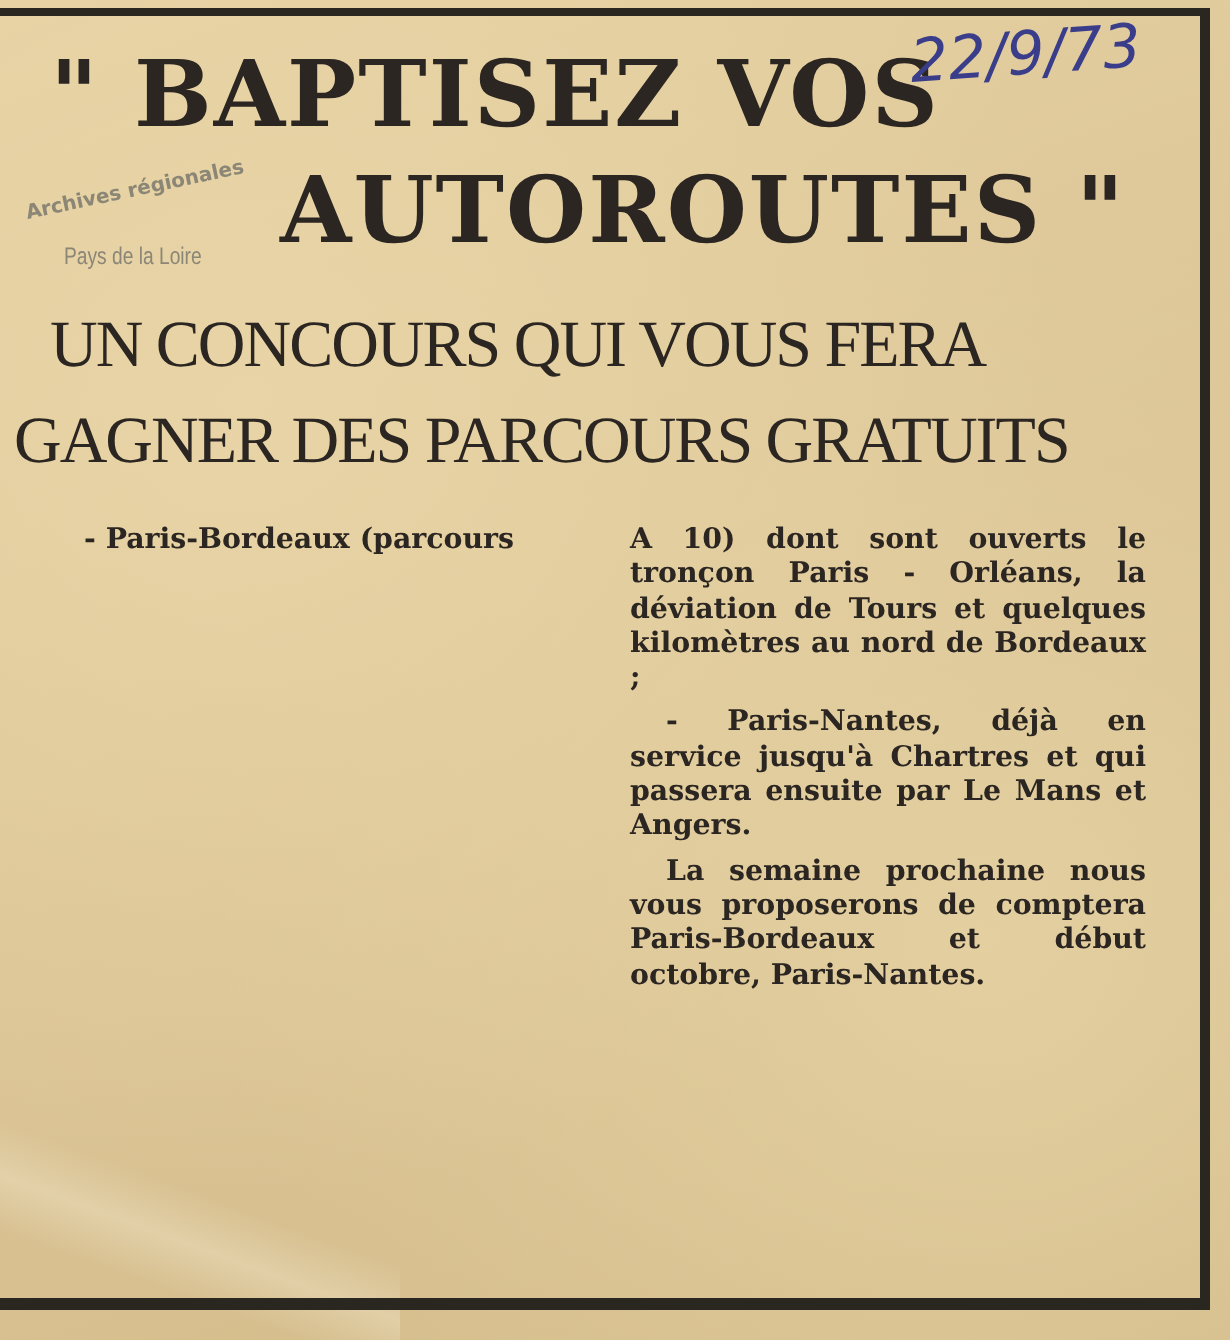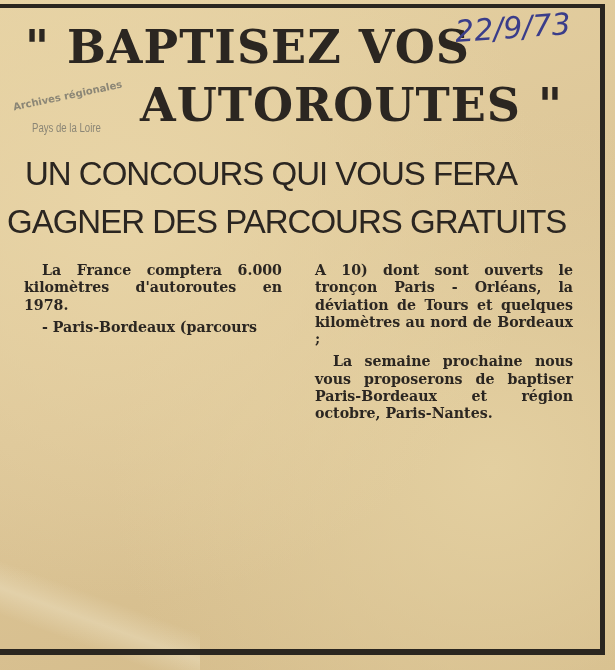--- a/index.html
+++ b/index.html
@@ -36,21 +36,21 @@
   .stamp1 {
     position: absolute; left: 12px; top: 90px; font-family: "DejaVu Sans", sans-serif;
     font-size: 10px; font-weight: bold; color: #8b8676; transform: rotate(-12deg);
     white-space: nowrap;
   }
   .stamp2 {
     position: absolute; left: 32px; top: 121px; font-family: "Liberation Sans", sans-serif;
     font-size: 12px; color: #8b8676; white-space: nowrap; transform: scaleX(0.8); transform-origin: left;
   }
   .sub {
-    position: absolute; font-family: Liberation Sans, sans-serif; color: #2b2621;
+    position: absolute; font-family: Liberation Serif, serif; color: #2b2621;
     font-size: 33px; white-space: nowrap; transform-origin: left; letter-spacing: -1px;
   }
   .s1 { left: 25px; top: 155px; }
   .s2 { left: 7px; top: 203px; }
   .col {
     position: absolute; top: 262px; width: 258px;
     font-family: "DejaVu Serif", serif; font-weight: bold; font-size: 14.2px;
     line-height: 17.3px; color: #2b2621; text-align: justify;
   }
   .col p { margin: 0 0 5px 0; text-indent: 18px; }
@@ -71,20 +71,20 @@
 <div class="title t2">AUTOROUTES "</div>
 <div class="date">22/9/73</div>
 
 <div class="stamp1">Archives régionales</div>
 <div class="stamp2">Pays de la Loire</div>
 
 <div class="sub s1">UN CONCOURS QUI VOUS FERA</div>
 <div class="sub s2">GAGNER DES PARCOURS GRATUITS</div>
 
 <div class="col left">
-  <p>La France comptera 6.000 kilomètres d'autoroutes en 1978.</p>
   <p>- Paris-Bordeaux (parcours</p>
 </div>
 
 <div class="col right">
   <p class="noind">A 10) dont sont ouverts le tronçon Paris - Orléans, la déviation de Tours et quelques kilomètres au nord de Bordeaux ;</p>
-  <p>La semaine prochaine nous vous proposerons de baptiser Paris-Bordeaux et région octobre, Paris-Nantes.</p>
+  <p>- Paris-Nantes, déjà en service jusqu'à Chartres et qui passera ensuite par Le Mans et Angers.</p>
+  <p>La semaine prochaine nous vous proposerons de comptera Paris-Bordeaux et début octobre, Paris-Nantes.</p>
 </div>
 
 </body></html>

